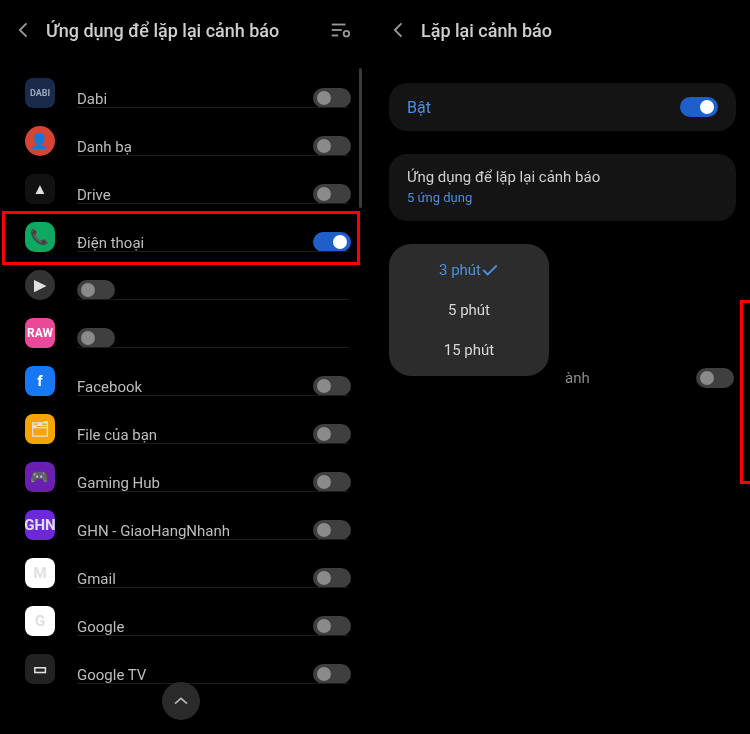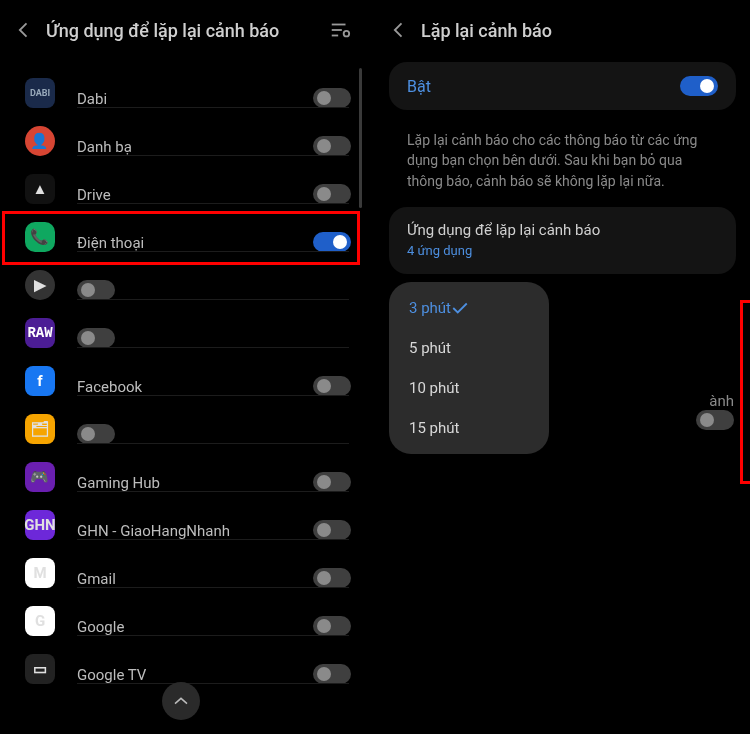--- a/index.html
+++ b/index.html
@@ -104,21 +104,21 @@
       border: 3px solid #ff0000;
       pointer-events: none;
       z-index: 10;
     }
     .highlight-phone { top: 211px; left: 2px; width: 358px; height: 54px; }
 
     
     .card {
       background: #141414;
       border-radius: 18px;
-      margin: 2px 14px;
+      margin: 23px 14px;
       padding: 14px 18px;
     }
     .card-row {
       display: flex;
       align-items: center;
       justify-content: space-between;
     }
     .card-title { color: #4d8fe0; font-size: 16px; }
     .desc-text {
       color: #8a8a8a;
@@ -136,43 +136,42 @@
       padding: 6px 0;
       position: relative;
       z-index: 5;
     }
     .dropdown-item {
       padding: 11px 20px;
       font-size: 15px;
       color: #d8d8d8;
       display: flex;
       align-items: center;
-      justify-content: flex-start;
+      justify-content: center;
       cursor: pointer;
     }
     .dropdown-item.selected { color: #4d8fe0; }
     .check {
       width: 18px; height: 12px;
       stroke: #4d8fe0;
       stroke-width: 2.4;
       fill: none;
     }
     .highlight-dropdown {
       top: 300px; left: 375px; width: 172px; height: 184px;
     }
     .flash-row {
       position: absolute;
-      top: 392px;
+      top: 368px;
       left: 200px;
       right: 16px;
       display: flex;
-      align-items: flex-end;
+      align-items: center;
       justify-content: space-between;
       z-index: 1;
-      flex-direction: column;
     }
     .flash-text { color: #8a8a8a; font-size: 15px; }
     .scroll-fab {
       position: absolute;
       bottom: 14px;
       left: 162px;
       width: 38px; height: 38px;
       background: #2a2a2a;
       border-radius: 50%;
       display: flex;
@@ -188,21 +187,21 @@
       height: 140px;
       background: #3a3a3a;
       border-radius: 2px;
     }
     
     .ic-dabi{background:#1a2a4a;color:#9ab;font-size:9px;}
     .ic-danhba{background:#d64533;border-radius:50%;}
     .ic-drive{background:#111;}
     .ic-phone{background:#0fa860;border-radius:10px;}
     .ic-dongho{background:#333;border-radius:50%;}
-    .ic-raw{background:#4c1d95;color:#fff;font-size:14px;font-family:Liberation Mono, monospace;}
+    .ic-raw{background:#ec4899;color:#fff;font-size:12px;}
     .ic-fb{background:#1877f2;color:#fff;}
     .ic-files{background:#f6a400;}
     .ic-fitcloud{background:linear-gradient(135deg,#f57c00,#e65100);}
     .ic-gaming{background:#6a1fb0;}
     .ic-ghn{background:#6d28d9;}
     .ic-gmail{background:#fff;}
     .ic-google{background:#fff;}
     .ic-gtv{background:#222;}
   </style>
 </head>
@@ -258,20 +257,21 @@
         <div class="row-divider"></div>
       </div>
       <div class="app-row">
         <div class="app-icon ic-fb">f</div>
         <span class="app-name">Facebook</span>
         <div class="toggle"></div>
         <div class="row-divider"></div>
       </div>
       <div class="app-row">
         <div class="app-icon ic-files">🗂</div>
+        <span class="app-name">File của bạn</span>
         <div class="toggle"></div>
         <div class="row-divider"></div>
       </div>
       <div class="app-row">
         <div class="app-icon ic-gaming">🎮</div>
         <span class="app-name">Gaming Hub</span>
         <div class="toggle"></div>
         <div class="row-divider"></div>
       </div>
       <div class="app-row">
@@ -318,41 +318,37 @@
     <span class="title">Lặp lại cảnh báo</span>
   </div>
 
   <div class="card">
     <div class="card-row">
       <span class="card-title">Bật</span>
       <div class="toggle on"></div>
     </div>
   </div>
 
-  <div class="desc-text">Lặp lại cảnh báo cho các thông báo từ các ứng dụng bạn chọn bên dưới. Sau khi bạn bỏ qua thông báo, cảnh báo sẽ không lặp lại nữa.</div>
 
   <div class="card" style="padding-bottom:16px;">
     <div class="section-label">Ứng dụng để lặp lại cảnh báo</div>
-    <div class="section-sub">4 ứng dụng</div>
+    <div class="section-sub">5 ứng dụng</div>
   </div>
 
   <div class="dropdown-card" id="interval-dropdown">
       <div class="dropdown-item selected">
         <span>3 phút</span>
         <svg viewBox="0 0 24 16" class="check">
           <polyline points="3 8 9 14 21 2"></polyline>
         </svg>
       </div>
       <div class="dropdown-item">
         <span>5 phút</span>
       </div>
       <div class="dropdown-item">
-        <span>10 phút</span>
-      </div>
-      <div class="dropdown-item">
         <span>15 phút</span>
       </div>
     </div>
 
   <div class="flash-row">
     <span class="flash-text">ành</span>
     <div class="toggle"></div>
   </div>
 
   <div class="highlight-box highlight-dropdown"></div>

